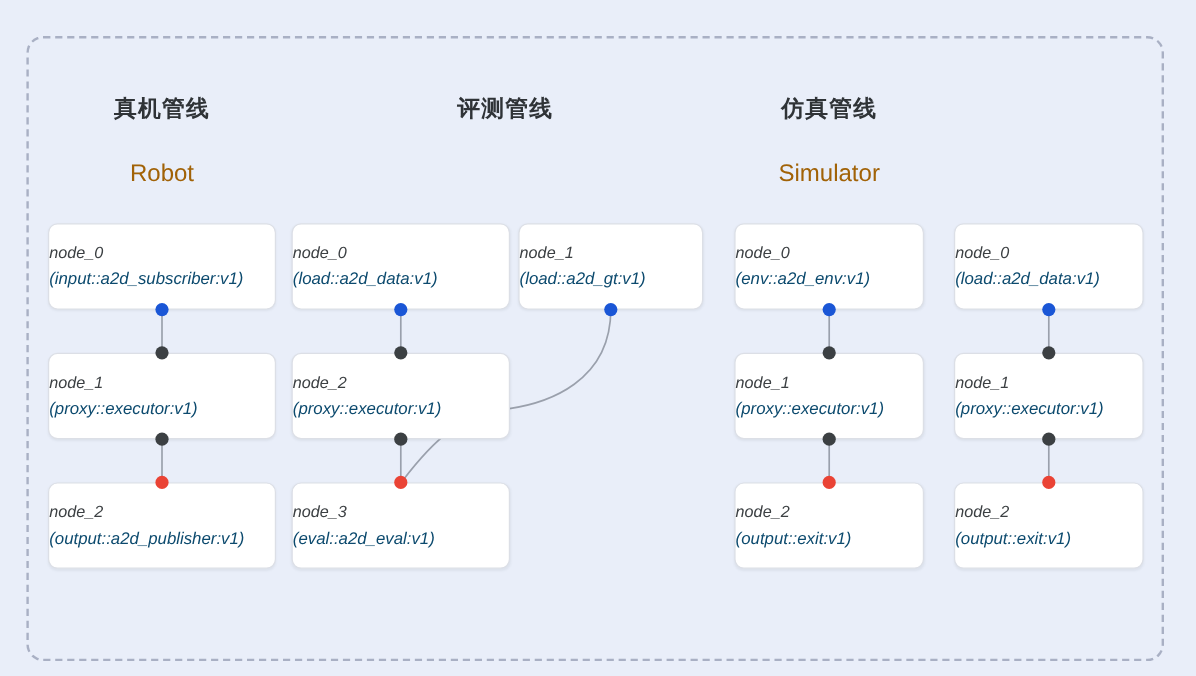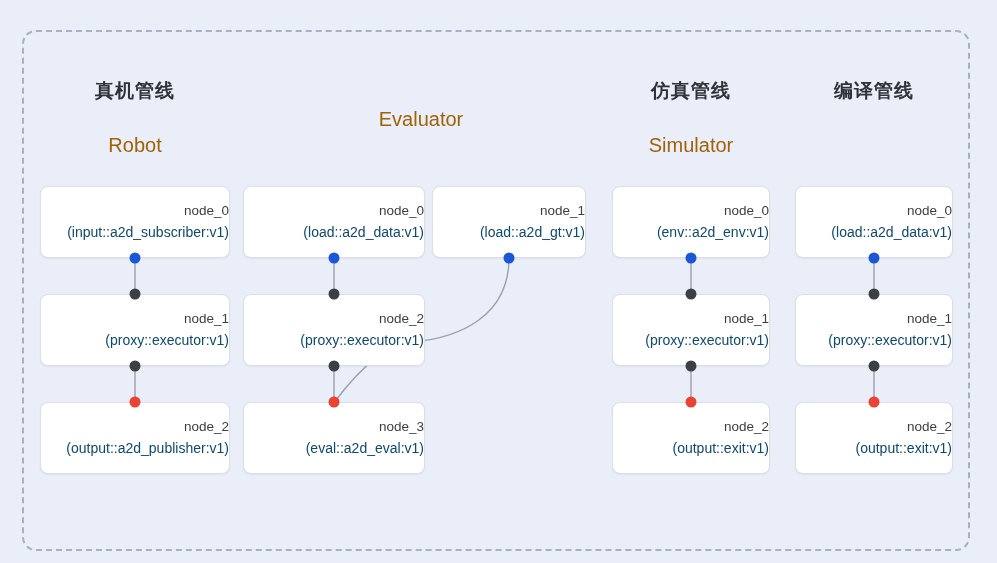--- a/index.html
+++ b/index.html
@@ -51,24 +51,25 @@
     margin-top: 30px;
   }
   .node-box {
     position: absolute;
     box-sizing: border-box;
     background: #ffffff;
     border: 1px solid #dcdfe6;
     border-radius: 8px;
     display: flex;
     flex-direction: column;
-    align-items: flex-end;
+    align-items: flex-start;
     justify-content: center;
     box-shadow: 0 1px 2px rgba(60,64,67,0.07);
     z-index: 3;
+    font-style: italic;
   }
   .node-name {
     font-size: 13.5px;
     color: #3c4043;
     line-height: 1.5;
     white-space: nowrap;
   }
   .node-type {
     font-size: 14px;
     color: #0c4a6e;
@@ -128,30 +129,29 @@
     <line class="edge-line" x1="874" y1="242" x2="874" y2="278"></line>
     <line class="edge-line" x1="874" y1="350" x2="874" y2="386"></line>
   </svg>
 
   <div class="col-header" style="left:40px; top:62px; width:190px;">
     <div class="col-title-cn">真机管线</div>
     <div class="col-title-en">Robot</div>
   </div>
 
   <div class="col-header" style="left:330px; top:62px; width:182px;">
-    <div class="col-title-en">Evaluator</div>
+    <div class="col-title-cn">评测管线</div>
   </div>
 
   <div class="col-header" style="left:612px; top:62px; width:158px;">
     <div class="col-title-cn">仿真管线</div>
     <div class="col-title-en">Simulator</div>
   </div>
 
   <div class="col-header" style="left:795px; top:62px; width:158px;">
-    <div class="col-title-cn">编译管线</div>
   </div>
 
   <div class="node-box" style="left:40px; top:170px; width:190px; height:72px;">
     <div class="node-name">node_0</div>
     <div class="node-type">(input::a2d_subscriber:v1)</div>
   </div>
   <div class="port port-in-blue" style="left:135px; top:242px;"></div>
 
   <div class="node-box" style="left:40px; top:278px; width:190px; height:72px;">
     <div class="node-name">node_1</div>

